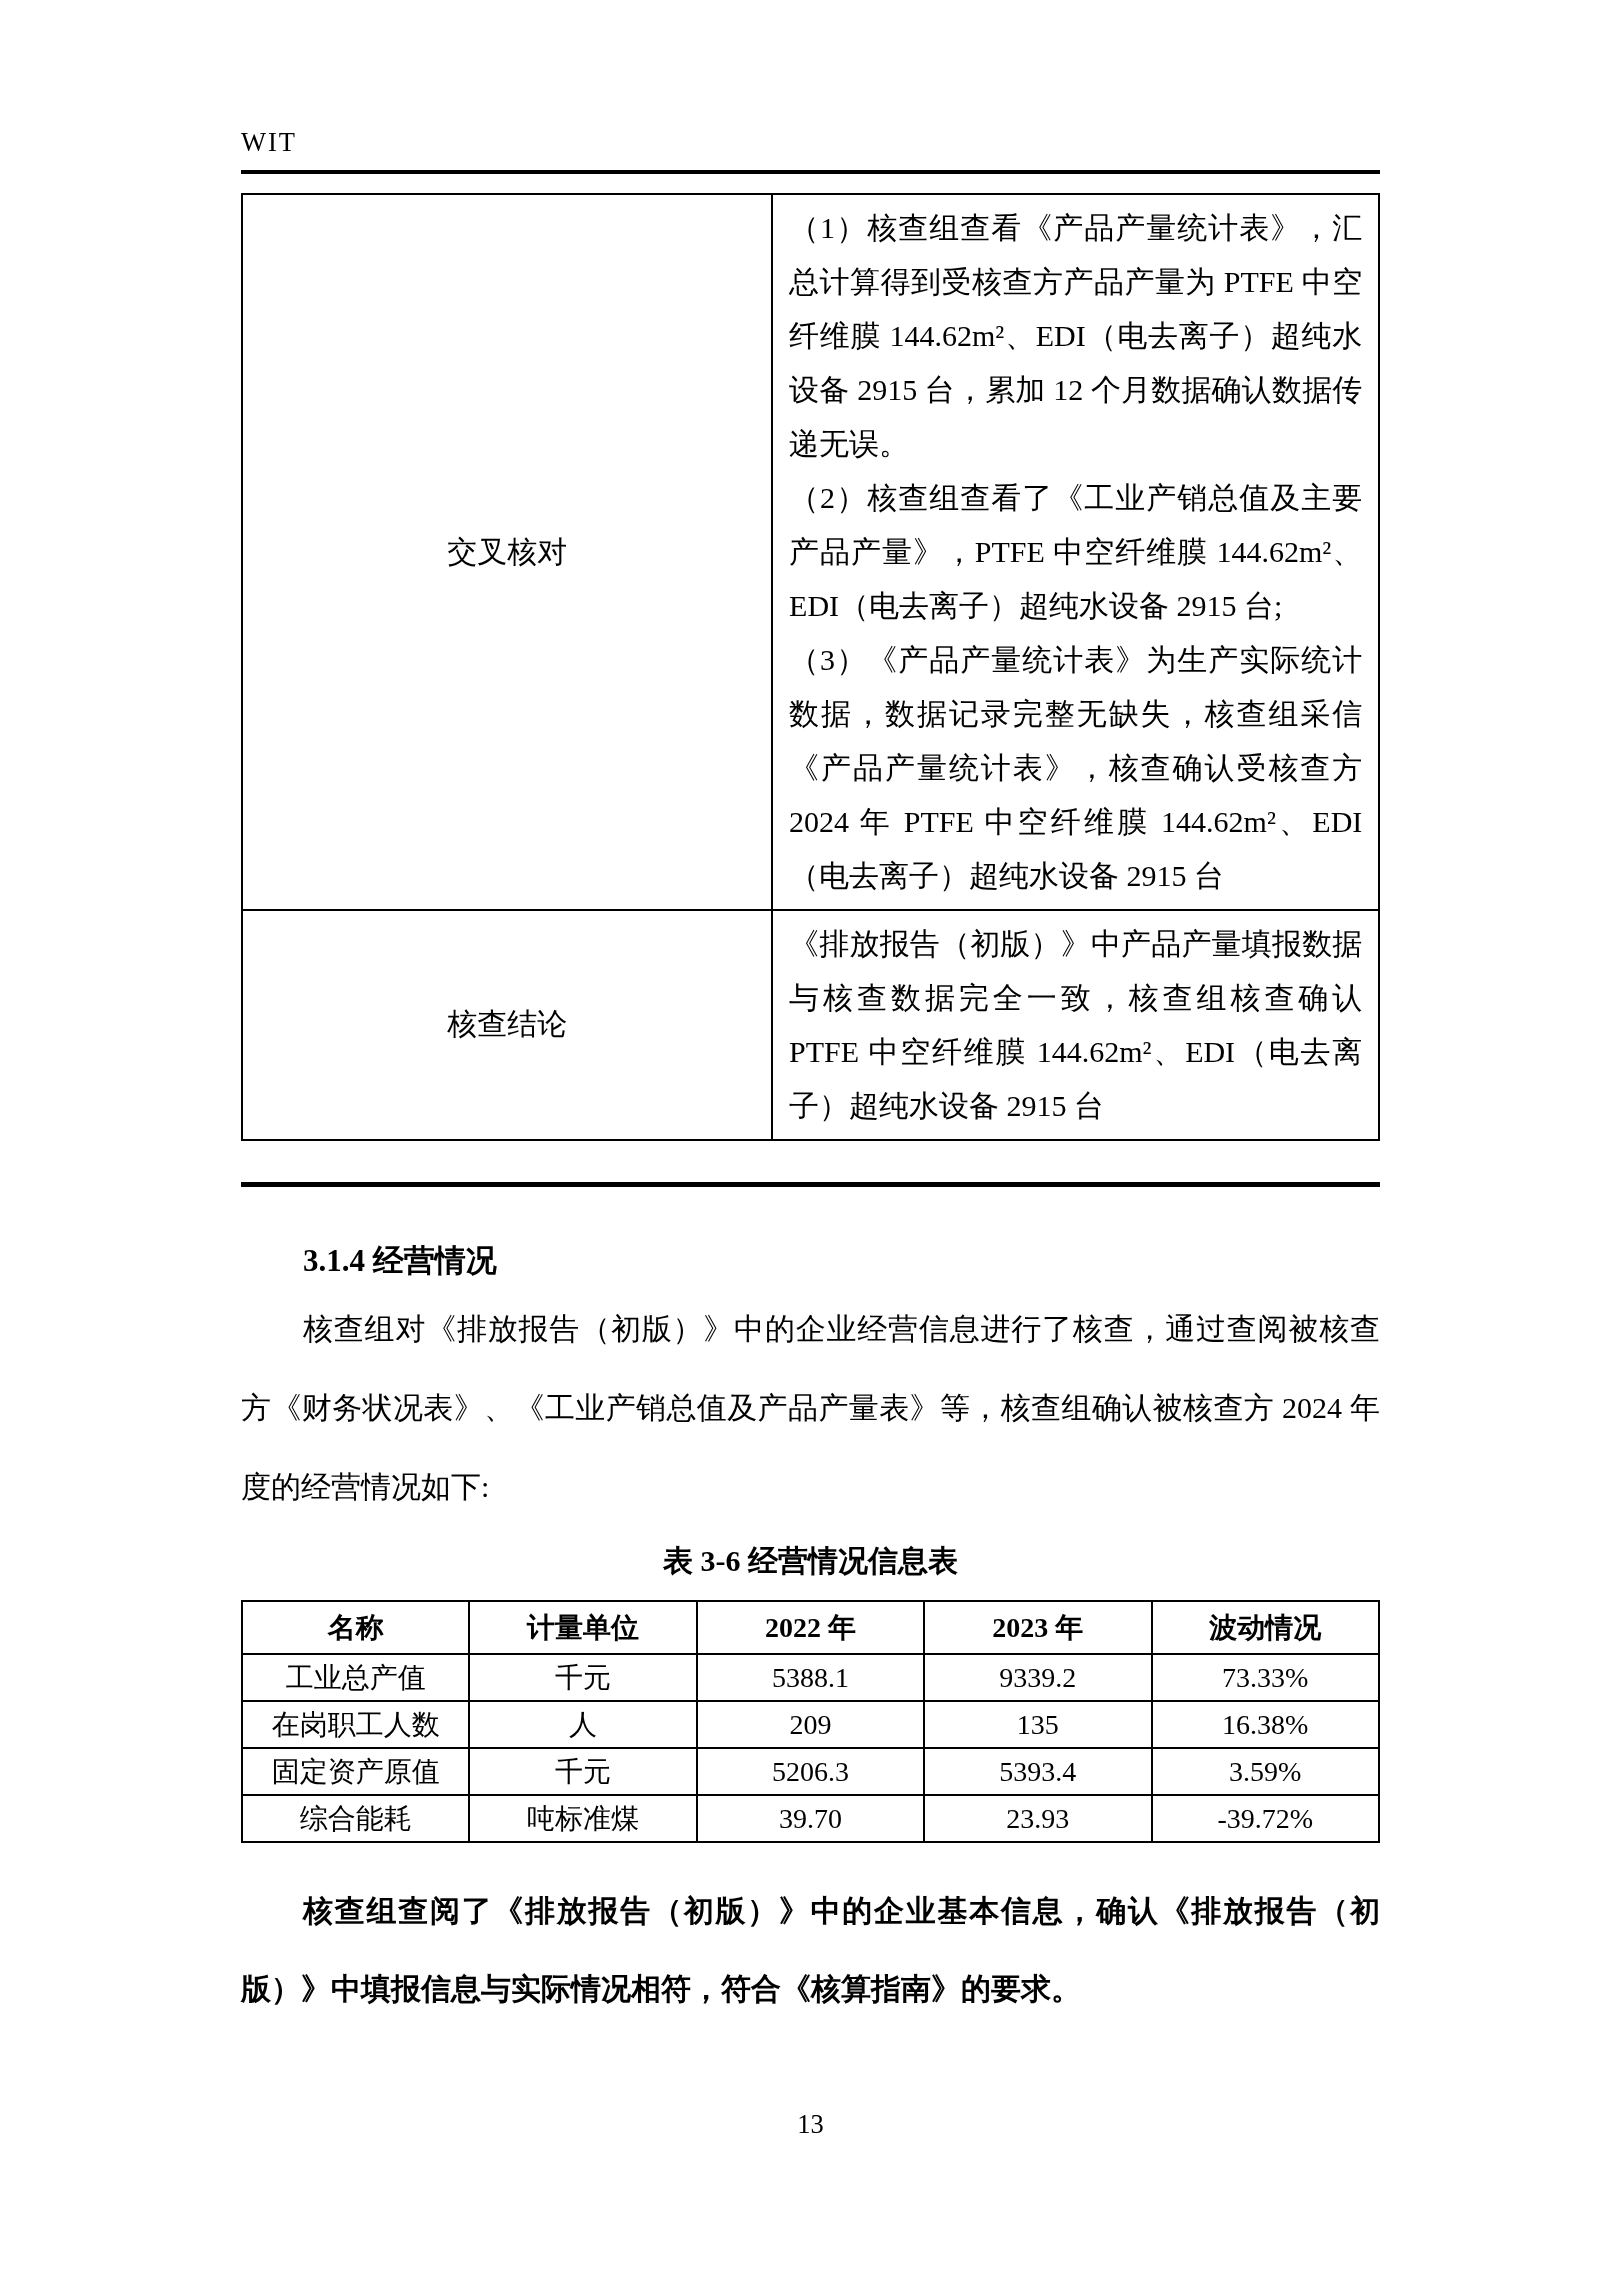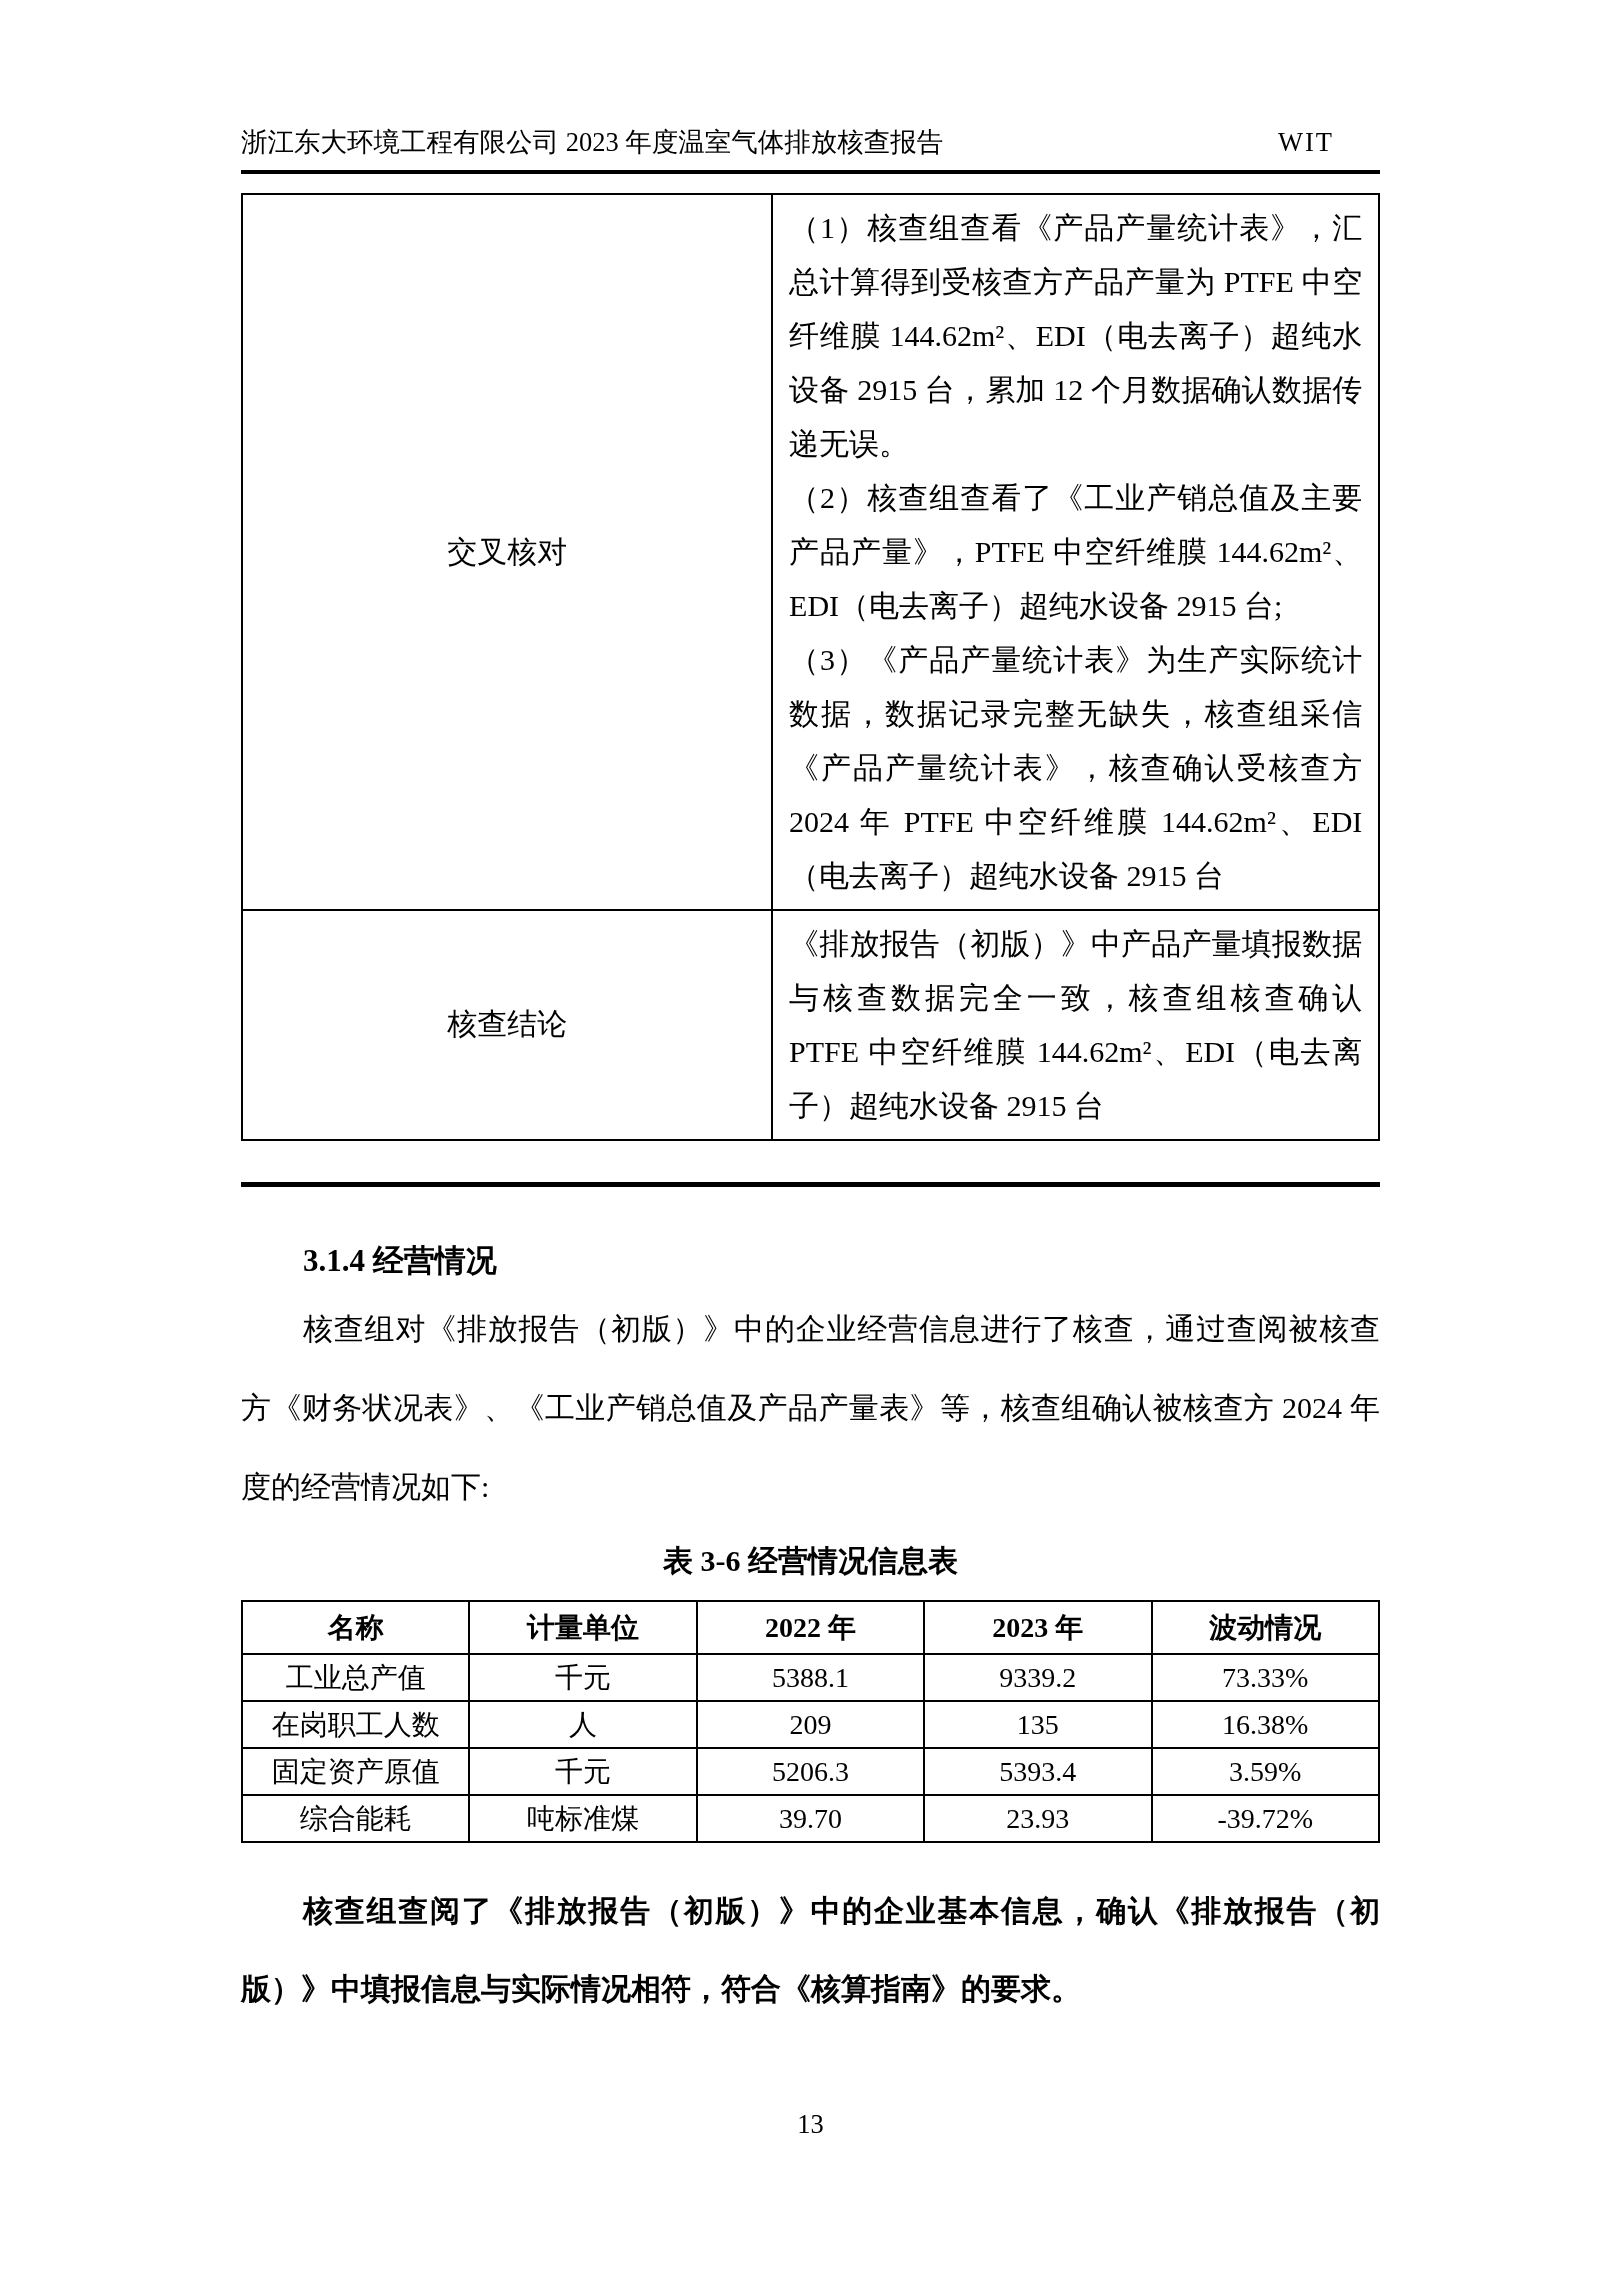--- a/index.html
+++ b/index.html
@@ -90,21 +90,20 @@
     font-size:26.5px;
   }
 </style>
 </head>
 <body>
 
 <div class="page">
   <div class="content">
 
     <div class="header">
-      <span>浙江东大环境工程有限公司 2023 年度温室气体排放核查报告</span>
       <span class="logo">WIT</span>
     </div>
     <div class="header-rule"></div>
 
     <table class="vtable">
       <tbody>
         <tr>
           <td class="vlabel">交叉核对</td>
           <td class="vcontent">
             <p>（1）核查组查看《产品产量统计表》，汇总计算得到受核查方产品产量为 PTFE 中空纤维膜 144.62m²、EDI（电去离子）超纯水设备 2915 台，累加 12 个月数据确认数据传递无误。</p>

